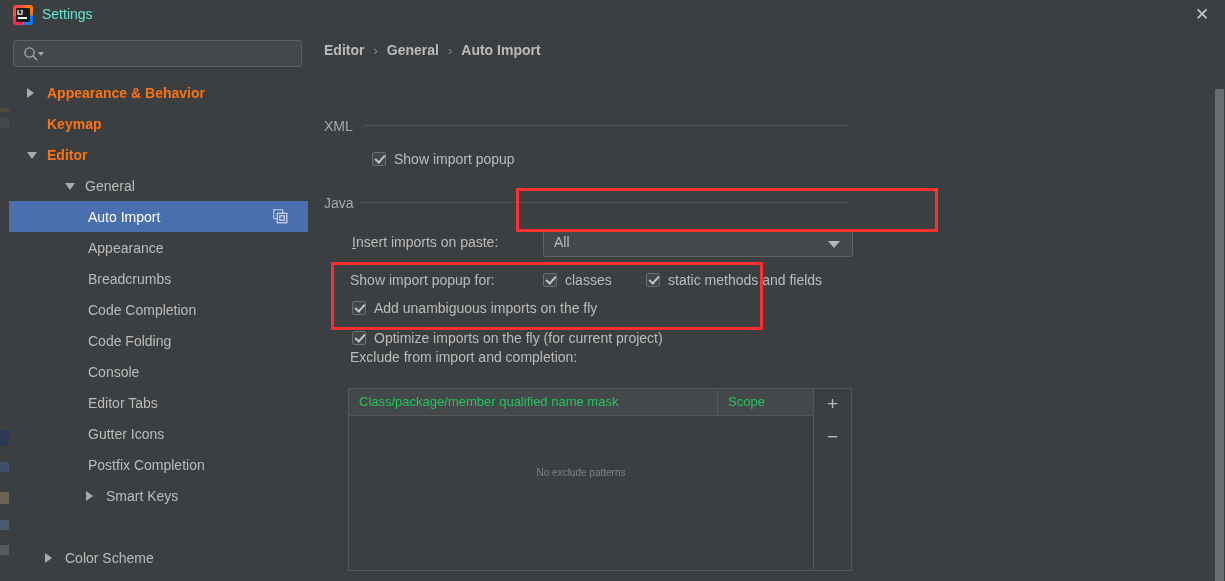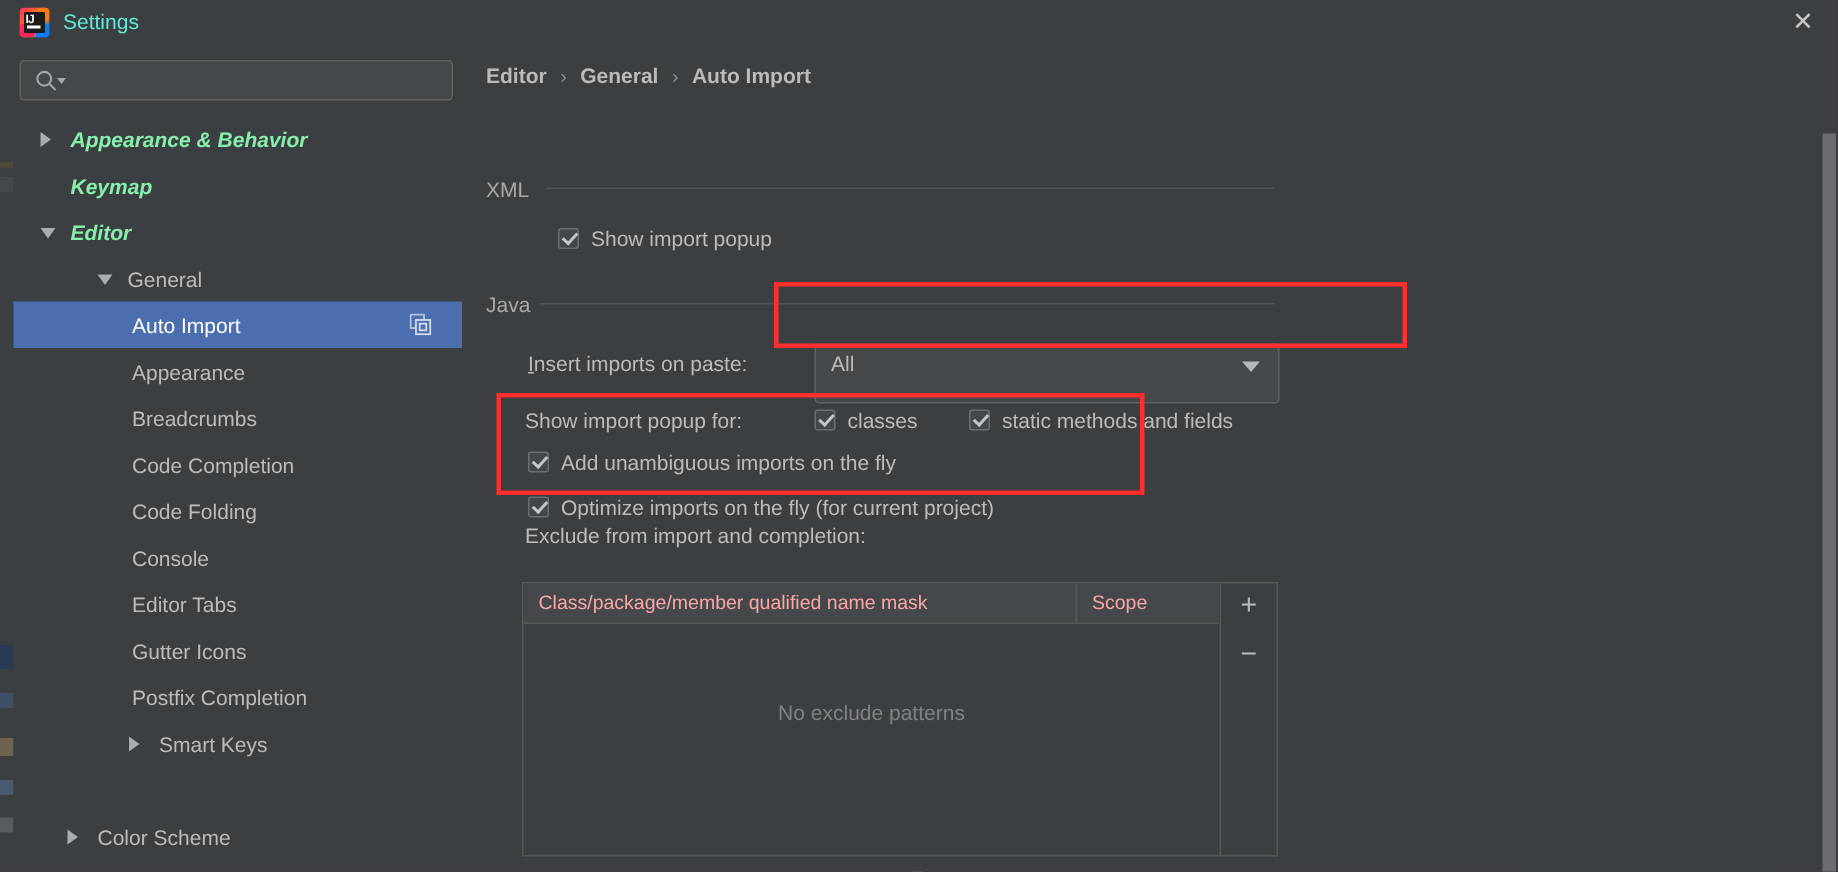--- a/index.html
+++ b/index.html
@@ -92,21 +92,21 @@
     color: #bbbbbb; font-size: 13px; font-family: "Liberation Sans", sans-serif;
   }
 
   .tree { position: absolute; left: 0; top: 48px; width: 301px; height: 504px; }
   .tree-row {
     position: absolute; left: 0; width: 301px; height: 31px;
     display: flex; align-items: center;
     font-size: 14px; color: #bbbbbb;
     cursor: pointer; white-space: nowrap;
   }
-  .tree-row.bold { font-weight: bold; color: #86efac; font-style: italic; }
+  .tree-row.bold { font-weight: bold; color: #f97316; }
   .tree-row.selected { background: #4b6eaf; color: #ffffff; }
   .tri {
     position: absolute; width: 0; height: 0;
   }
   .tri.right {
     border-top: 5px solid transparent; border-bottom: 5px solid transparent;
     border-left: 7px solid #a9acae;
   }
   .tri.down {
     border-left: 5px solid transparent; border-right: 5px solid transparent;
@@ -189,29 +189,29 @@
   
   .tbl {
     position: absolute; border: 1px solid #555859; background: #3c3f41;
   }
   .tbl-head {
     position: absolute; left: 0; top: 0; height: 27px; width: 100%;
     background: #45484a; border-bottom: 1px solid #555859;
   }
   .th {
     position: absolute; top: 0; height: 26px; line-height: 26px;
-    font-size: 13px; color: #fca5a5; padding-left: 10px;
+    font-size: 13px; color: #22c55e; padding-left: 10px;
     white-space: nowrap;
   }
   .th-divider {
     position: absolute; top: 0; width: 1px; height: 26px; background: #565a5c;
   }
   .tbl-empty {
     position: absolute; width: 100%; text-align: center;
-    font-size: 14px; color: #7f8385;
+    font-size: 10px; color: #7f8385;
   }
   .tbl-btns {
     position: absolute; border: 1px solid #555859; border-left: none;
     background: #3c3f41;
   }
   .tbl-btn {
     position: absolute; width: 100%; text-align: center;
     color: #b8bbbd; cursor: pointer;
   }
 
@@ -343,21 +343,21 @@
       <span class="lbl">Show import popup</span>
     </div>
 
     <div class="section" style="left:14px; top:166px;">Java</div>
     <div class="section-line" style="left:50px; top:173px; width:490px;"></div>
 
     <div class="fieldrow" style="left:42px; top:205px;">
       <span><span class="u-underline">I</span><span>nsert imports on paste:</span></span>
     </div>
 
-    <div class="combo" style="left:233px; top:200px; width:310px; height:40px;">
+    <div class="combo" style="left:233px; top:200px; width:310px; height:28px;">
       <span class="val">All</span>
       <span class="arrow"></span>
     </div>
 
     <div class="fieldrow" style="left:40px; top:243px;">
       <span>Show import popup for:</span>
     </div>
     <div class="fieldrow" style="left:233px; top:243px;">
       <span class="chk"></span>
       <span class="lbl">classes</span>

